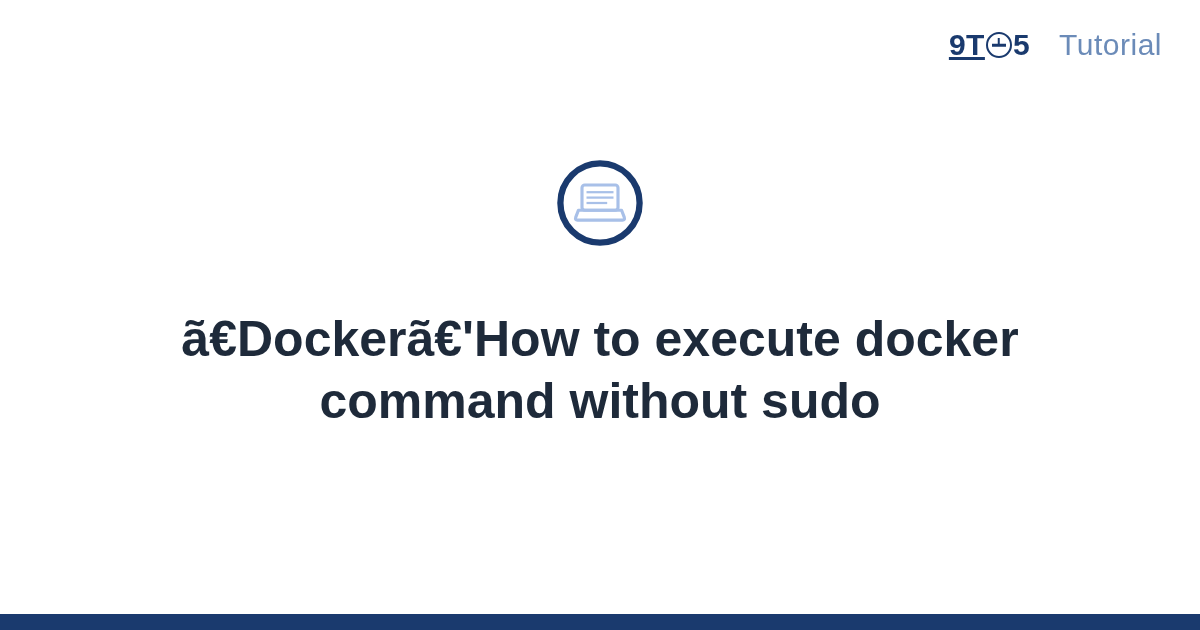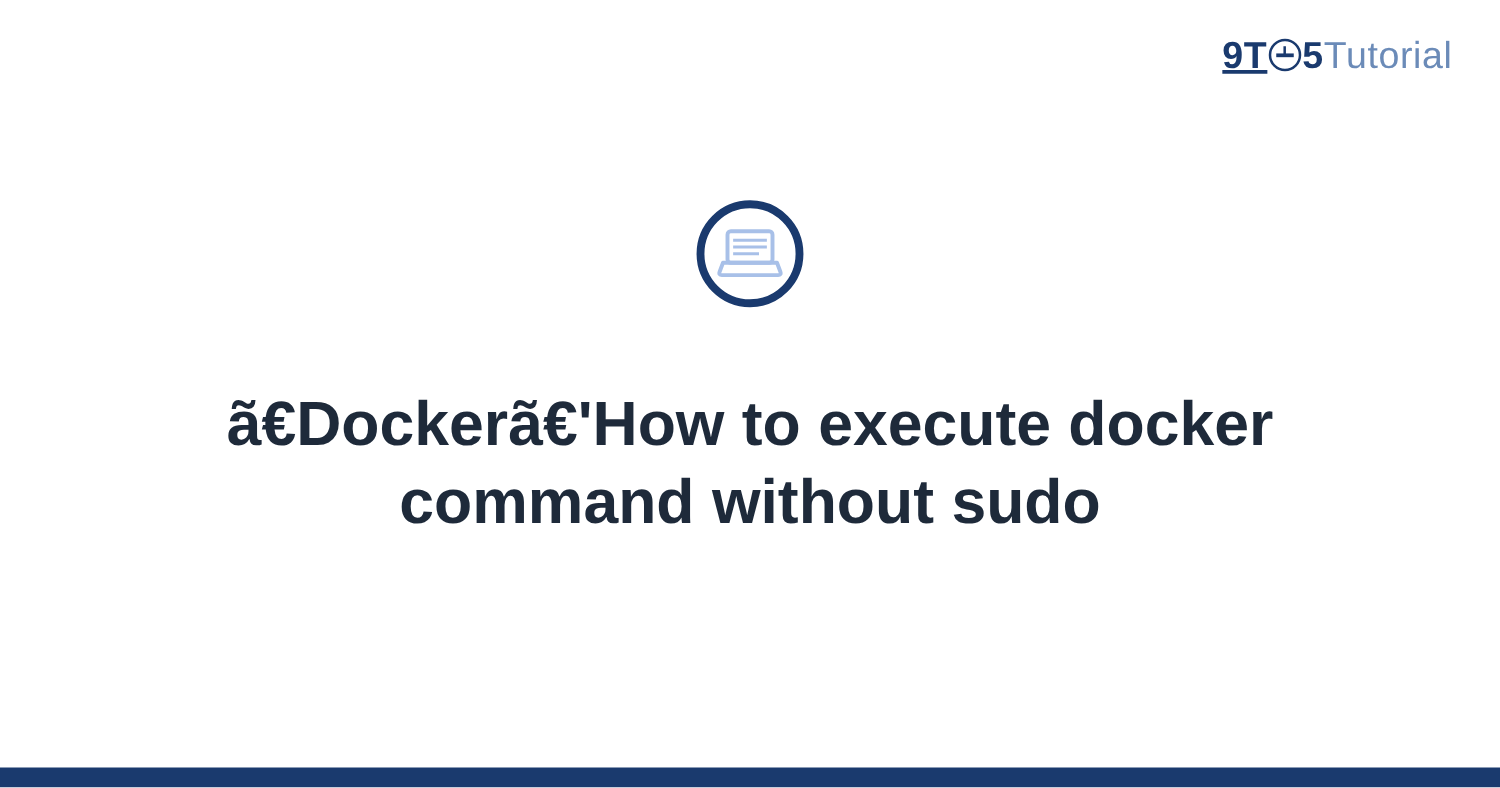--- a/index.html
+++ b/index.html
@@ -59,20 +59,21 @@
       background: #1a3a6e;
       transform: translateX(-50%);
     }
     .brand .five {
       color: #1a3a6e;
       font-weight: 600;
     }
     .brand .tutorial {
       color: #6b8bb8;
       font-weight: 400;
+      margin-left: 29px;
     }
     .center {
       position: absolute;
       top: 0;
       left: 0;
       right: 0;
       bottom: 0;
       display: flex;
       flex-direction: column;
       align-items: center;

